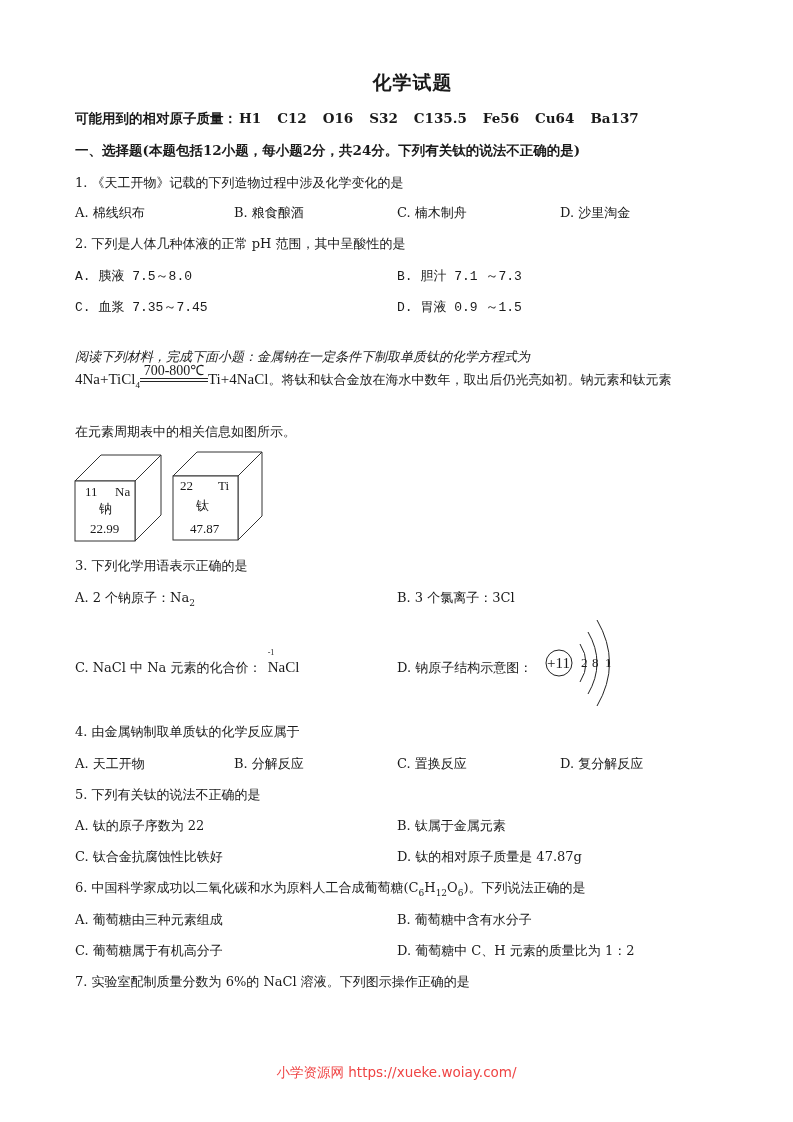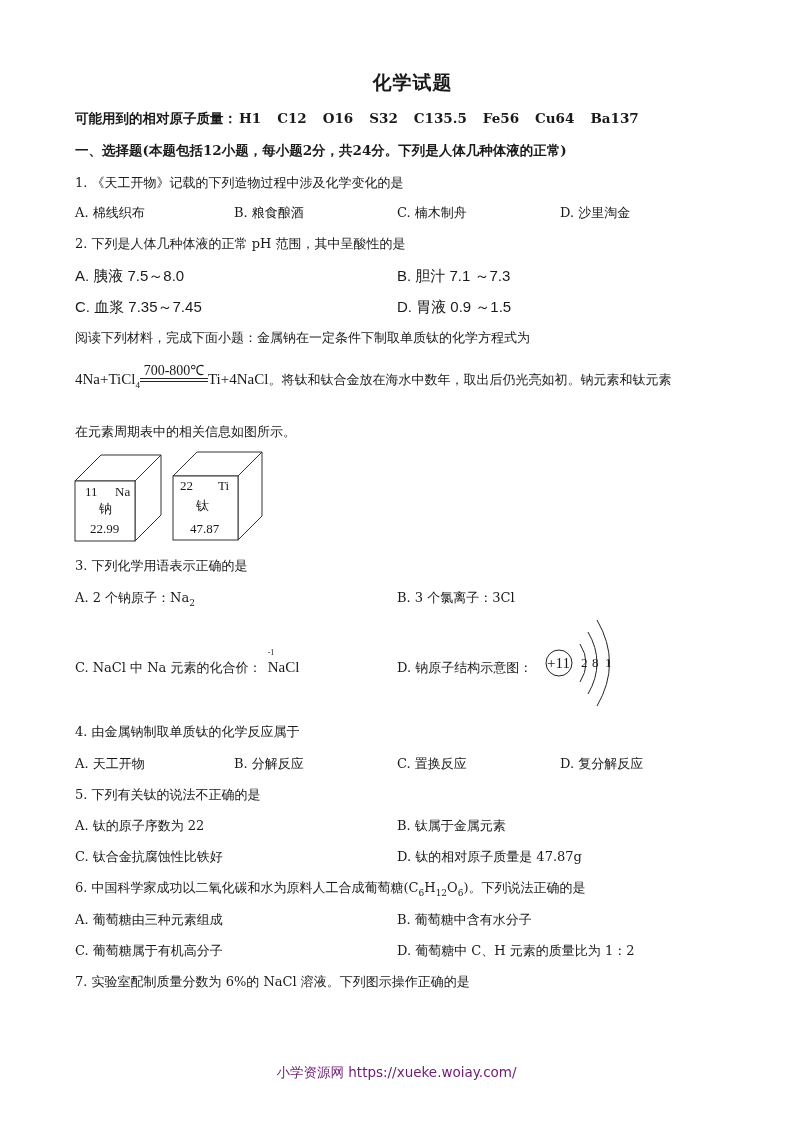--- a/index.html
+++ b/index.html
@@ -10,59 +10,59 @@
   }
   .abs { position: absolute; white-space: nowrap; }
   .title {
     left: 0; width: 793px; text-align: center; top: 70px;
     font-family: "DejaVu Sans", sans-serif; font-weight: bold; font-size: 19px; letter-spacing: 1px; padding-left: 16px;
   }
   .bold { font-weight: bold; font-family: "DejaVu Serif", serif; font-size: 13.5px; }
   .masses span { margin-right: 16px; }
   .line { font-size: 13px; }
   .latin { font-family: "Liberation Serif", serif; }
-  .mono { font-family: Liberation Sans, sans-serif; font-size: 15px; }
+  .mono { font-family: Liberation Mono, monospace; font-size: 13px; }
   .opt { position: absolute; white-space: nowrap; }
   .eq { font-family: "Liberation Serif", serif; font-size: 15px; }
   .arrow-wrap { display: inline-block; position: relative; width: 68px; height: 28px; vertical-align: -4px; }
   .arrow-cond { position: absolute; top: 0; left: 0; width: 68px; text-align: center; font-size: 14px; font-family: "Liberation Serif", serif; }
   .arrow-line { position: absolute; left: 0; width: 68px; border-top: 1.3px solid #222; }
   .cube { position: absolute; }
   .cube svg { overflow: visible; }
   .cell-text { position: absolute; font-family: "Liberation Serif", serif; font-size: 13px; }
   .footer {
     left: 0; width: 793px; text-align: center; top: 1064px;
-    font-family: "DejaVu Sans", sans-serif; font-size: 13.5px; color: #701a75;
+    font-family: "DejaVu Sans", sans-serif; font-size: 13.5px; color: #ef4444;
   }
   sub { font-size: 9px; }
 </style>
 </head>
 <body>
 
 <div class="abs title">化学试题</div>
 
 <div class="abs bold masses" style="left:75px; top:110px;">
   <span style="margin-right:2px;">可能用到的相对原子质量：</span><span>H1</span><span>C12</span><span>O16</span><span>S32</span><span>C135.5</span><span>Fe56</span><span>Cu64</span><span>Ba137</span>
 </div>
 
-<div class="abs bold" style="left:75px; top:142px;">一、选择题(本题包括12小题，每小题2分，共24分。下列是人体几种体液的正常)</div>
+<div class="abs bold" style="left:75px; top:142px;">一、选择题(本题包括12小题，每小题2分，共24分。下列有关钛的说法不正确的是)</div>
 
 <div class="abs line" style="left:75px; top:174px;">1. 《天工开物》记载的下列造物过程中涉及化学变化的是</div>
 <div class="opt" style="left:75px; top:204px;">A. 棉线织布</div>
 <div class="opt" style="left:234px; top:204px;">B. 粮食酿酒</div>
 <div class="opt" style="left:397px; top:204px;">C. 楠木制舟</div>
 <div class="opt" style="left:560px; top:204px;">D. 沙里淘金</div>
 
 <div class="abs line" style="left:75px; top:235px;">2. 下列是人体几种体液的正常 pH 范围，其中呈酸性的是</div>
 <div class="opt mono" style="left:75px; top:267px;">A. 胰液 7.5～8.0</div>
 <div class="opt mono" style="left:397px; top:267px;">B. 胆汁 7.1 ～7.3</div>
 <div class="opt mono" style="left:75px; top:298px;">C. 血浆 7.35～7.45</div>
 <div class="opt mono" style="left:397px; top:298px;">D. 胃液 0.9 ～1.5</div>
 
-<div class="abs line" style="left:75px; top:329px;">阅读下列材料，完成下面小题：金属钠在一定条件下制取单质钛的化学方程式为</div>
+<div class="abs line" style="left:75px; top:348px;font-style:italic;">阅读下列材料，完成下面小题：金属钠在一定条件下制取单质钛的化学方程式为</div>
 
 <div class="abs" style="left:75px; top:360px;">
   <span class="eq">4Na+TiCl</span><sub class="latin">4</sub><span class="arrow-wrap"><span class="arrow-cond">700-800℃</span><span class="arrow-line" style="top:18px;"></span><span class="arrow-line" style="top:21px;"></span></span><span class="eq">Ti+4NaCl</span><span style="font-size:13px;text-align:center;">。将钛和钛合金放在海水中数年，取出后仍光亮如初。钠元素和钛元素</span>
 </div>
 
 <div class="abs line" style="left:75px; top:423px;">在元素周期表中的相关信息如图所示。</div>
 
 <div class="cube" style="left:75px; top:455px;">
   <svg width="90" height="90">
     <polygon points="0,26 26,0 86,0 60,26" fill="#fff" stroke="#333" stroke-width="1"></polygon>

